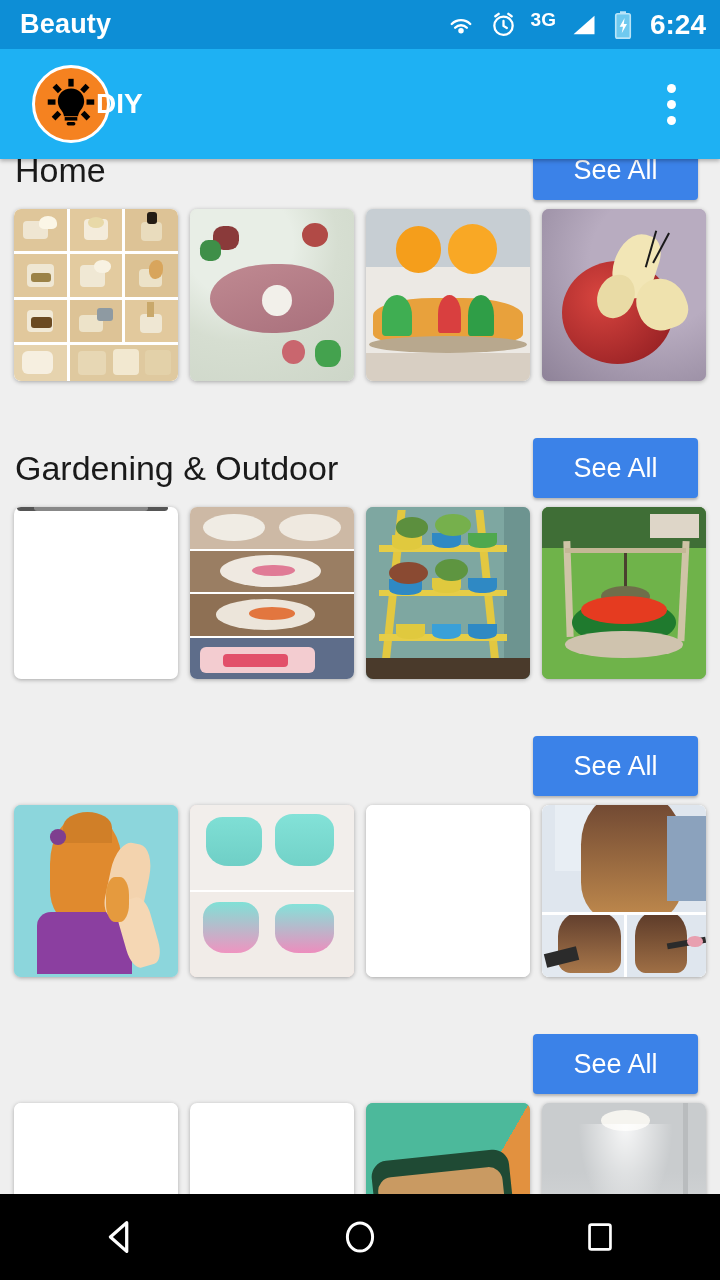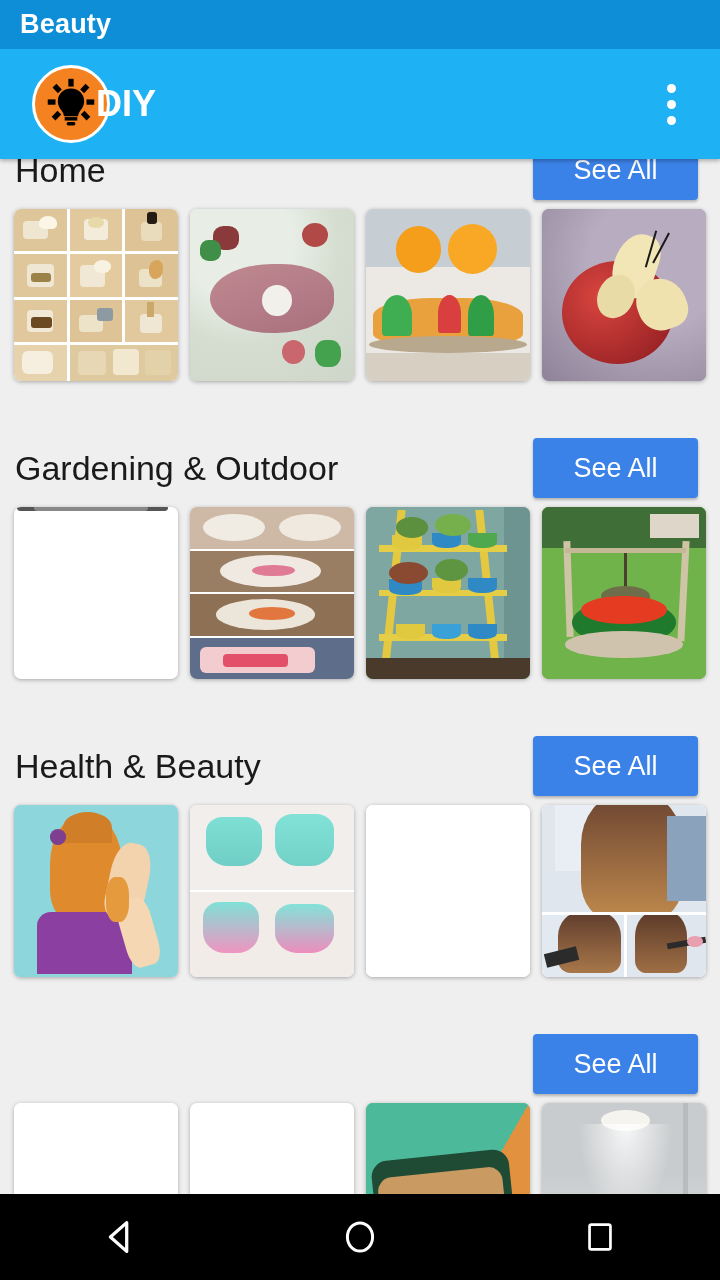--- a/index.html
+++ b/index.html
@@ -30,21 +30,21 @@
     box-shadow:0 2px 4px rgba(0,0,0,.28);
   }
   .app-logo {
     position:absolute; left:32px; top:50%; transform:translateY(-50%);
     width:78px; height:78px; border-radius:50%;
     background:#f58220; border:3px solid #ffffff;
     display:flex; align-items:center; justify-content:center;
   }
   .app-title {
     position:absolute; left:96px; top:50%; transform:translateY(-50%);
-    font-size:36px; font-weight:bold; color:#ffffff; line-height:1;
+    font-size:28px; font-weight:bold; color:#ffffff; line-height:1;
   }
   .overflow-menu {
     position:absolute; right:26px; top:50%; transform:translateY(-50%);
     width:46px; height:56px; display:flex; flex-direction:column;
     align-items:center; justify-content:center; gap:7px;
   }
   .overflow-menu i { width:9px; height:9px; border-radius:50%; background:#ffffff; display:block; }
 
   
   .content { position:absolute; top:159px; left:0; right:0; bottom:86px; overflow:hidden; background:#efefef; }
@@ -99,20 +99,42 @@
   .col3 > div:first-child { border-top:none; }
   .cell { background:#e0c79b; position:relative; overflow:hidden; }
 </style>
 </head>
 <body>
 
 <div class="phone">
 
   <div class="status-bar">
     <div class="carrier">Beauty</div>
+    <div class="status-right">
+      <svg class="sb-icon" width="30" height="30" viewBox="0 0 24 24">
+        <circle cx="12" cy="16.5" r="2.2" fill="#fff"></circle>
+        <path d="M7.3 14.2a6.6 6.6 0 0 1 9.4 0" stroke="#fff" stroke-width="1.9" fill="none" stroke-linecap="round"></path>
+        <path d="M4.6 11.2a10.4 10.4 0 0 1 14.8 0" stroke="#fff" stroke-width="1.9" fill="none" stroke-linecap="round"></path>
+      </svg>
+      <svg class="sb-icon" width="29" height="29" viewBox="0 0 24 24">
+        <circle cx="12" cy="13" r="7.6" stroke="#fff" stroke-width="1.9" fill="none"></circle>
+        <path d="M12 9v4.2l2.8 1.7" stroke="#fff" stroke-width="1.9" fill="none" stroke-linecap="round"></path>
+        <path d="M5.3 5.2 8 3.2M18.7 5.2 16 3.2" stroke="#fff" stroke-width="2" stroke-linecap="round"></path>
+      </svg>
+      <div class="net-label">3G</div>
+      <svg class="sb-icon" width="30" height="28" viewBox="0 0 24 24">
+        <path d="M21 4v16H3z" fill="#fff"></path>
+      </svg>
+      <svg class="sb-icon" width="22" height="30" viewBox="0 0 14 24">
+        <rect x="1.2" y="3" width="11.6" height="19.5" rx="1.4" fill="#6fc9ef" stroke="#b9e4f8" stroke-width="1.3"></rect>
+        <rect x="4.6" y="1" width="4.8" height="2.2" fill="#b9e4f8"></rect>
+        <path d="M8.3 6.4 4.3 13.4h2.7l-1 5.2 4.2-7.4H7.6z" fill="#ffffff"></path>
+      </svg>
+      <div class="clock">6:24</div>
+    </div>
   </div>
 
   <div class="app-bar">
     <div class="app-logo">
       <svg width="62" height="62" viewBox="0 0 64 64">
         <g stroke="#000" stroke-width="5.5" stroke-linecap="butt">
           <line x1="32" y1="6" x2="32" y2="14"></line>
           <line x1="15" y1="13" x2="20.5" y2="19"></line>
           <line x1="49" y1="13" x2="43.5" y2="19"></line>
           <line x1="8" y1="30" x2="16" y2="30"></line>
@@ -328,21 +350,20 @@
               <div style="position:absolute;left:14%;top:72%;width:72%;height:16%;background:#cfc3ae;border-radius:50%"></div>
             </div>
           </div>
         </div>
       </div>
 
       <div class="gap"></div>
 
       <div class="section">
         <div class="section-head">
-          <div class="section-title">Health &amp; Beauty</div>
           <button class="see-all">See All</button>
         </div>
         <div class="row">
           <div class="card">
             <div class="thumb" style="background:#8fd8dd">
               <div style="position:absolute;inset:0;background:#8cd6dc"></div>
               <div style="position:absolute;left:22%;top:6%;width:44%;height:62%;background:#e08a2e;border-radius:46% 46% 30% 30%"></div>
               <div style="position:absolute;left:30%;top:4%;width:30%;height:18%;background:#d07f28;border-radius:50% 50% 0 0"></div>
               <div style="position:absolute;left:22%;top:14%;width:10%;height:9%;background:#7e3f8f;border-radius:50%"></div>
               <div style="position:absolute;left:14%;top:62%;width:58%;height:36%;background:#8b3fa0;border-radius:14px 14px 0 0"></div>

